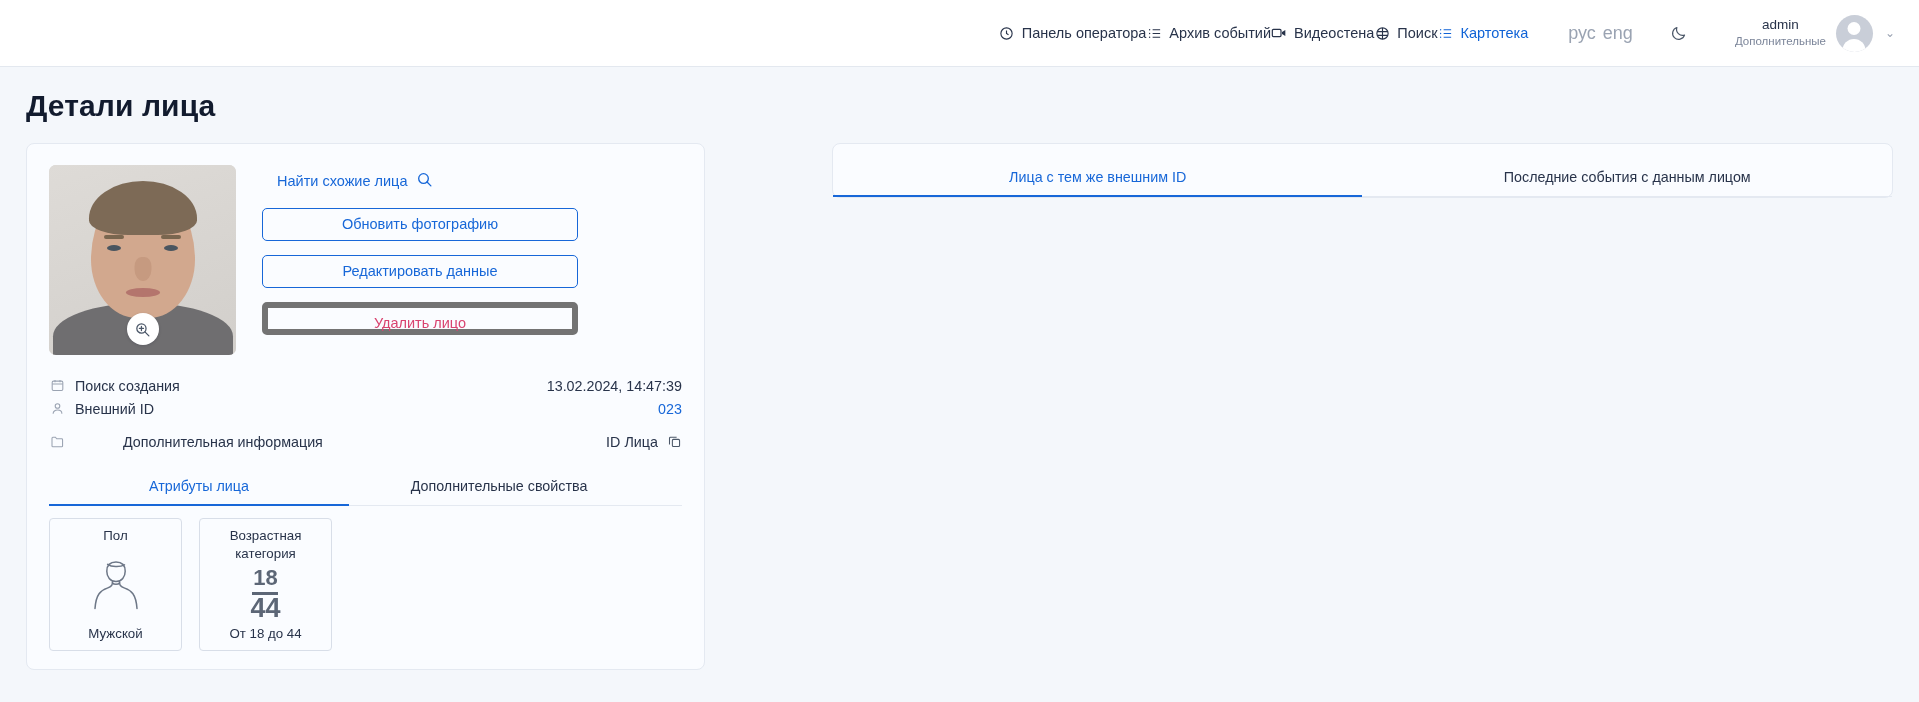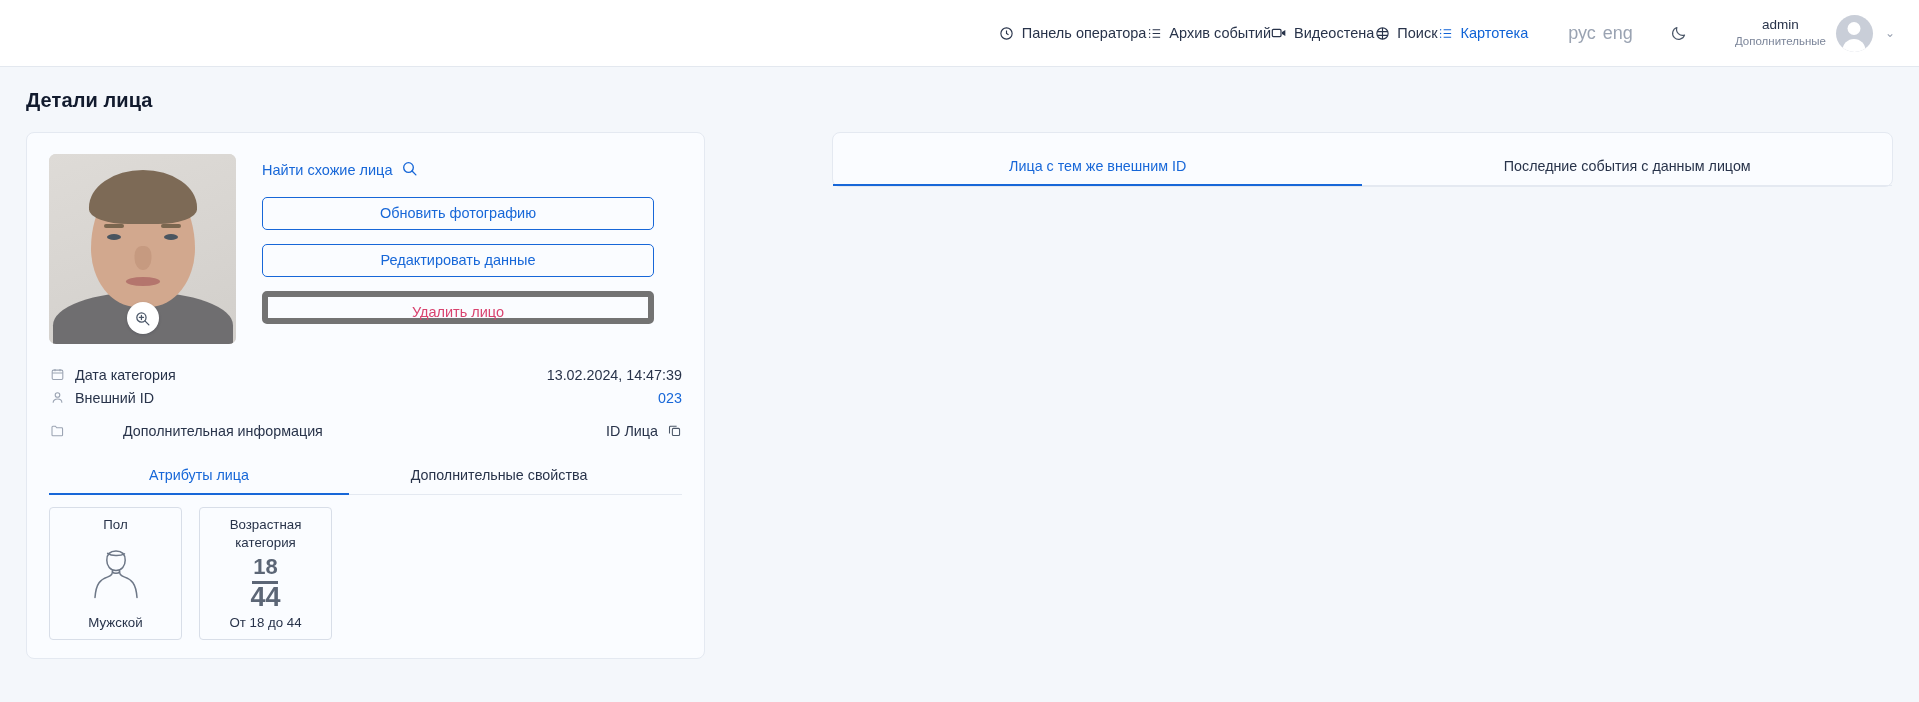--- a/index.html
+++ b/index.html
@@ -105,21 +105,21 @@
   }
   .caret {
     color: #9aa3b2;
     font-size: 12px;
     margin-left: 2px;
   }
 
   
   .page { padding: 22px 26px 0 26px; }
   .page-title {
-    font-size: 20px;
+    font-size: 30px;
     font-weight: 600;
     color: #121b2e;
     letter-spacing: .1px;
     margin-bottom: 20px;
   }
   .cols { display: flex; gap: 127px; align-items: flex-start; }
 
   
   .card {
     background: #fafcff;
@@ -187,24 +187,25 @@
 
   .actions { padding-top: 6px; flex: 1; }
   .find-similar {
     display: inline-flex;
     align-items: center;
     gap: 9px;
     color: #1767d8;
     font-size: 14.5px;
     cursor: pointer;
     margin-bottom: 17px;
+    margin-left: 15px;
   }
   .btn {
     display: block;
-    width: 392px;
+    width: 316px;
     height: 33px;
     line-height: 31px;
     text-align: center;
     border-radius: 5px;
     font-size: 14.5px;
     background: transparent;
     cursor: pointer;
     margin-bottom: 14px;
     font-family: inherit;
   }
@@ -421,21 +422,21 @@
 
       <div class="info">
 
         <div class="info-row">
           <span class="ico">
             <svg width="15" height="15" viewBox="0 0 24 24" fill="none" stroke="currentColor" stroke-width="1.7">
               <rect x="3.5" y="5" width="17" height="15" rx="2"></rect>
                 <path d="M3.5 9.5h17M8 3.2v3.4M16 3.2v3.4"></path>
             </svg>
           </span>
-          <span class="info-label">Дата категория</span>
+          <span class="info-label">Поиск создания</span>
           <span class="info-val">13.02.2024, 14:47:39</span>
         </div>
 
         <div class="info-row">
           <span class="ico">
             <svg width="15" height="15" viewBox="0 0 24 24" fill="none" stroke="currentColor" stroke-width="1.7">
               <circle cx="12" cy="8" r="3.7"></circle>
                 <path d="M5 20.2c0-3.6 3.1-5.8 7-5.8s7 2.2 7 5.8"></path>
             </svg>
           </span>

